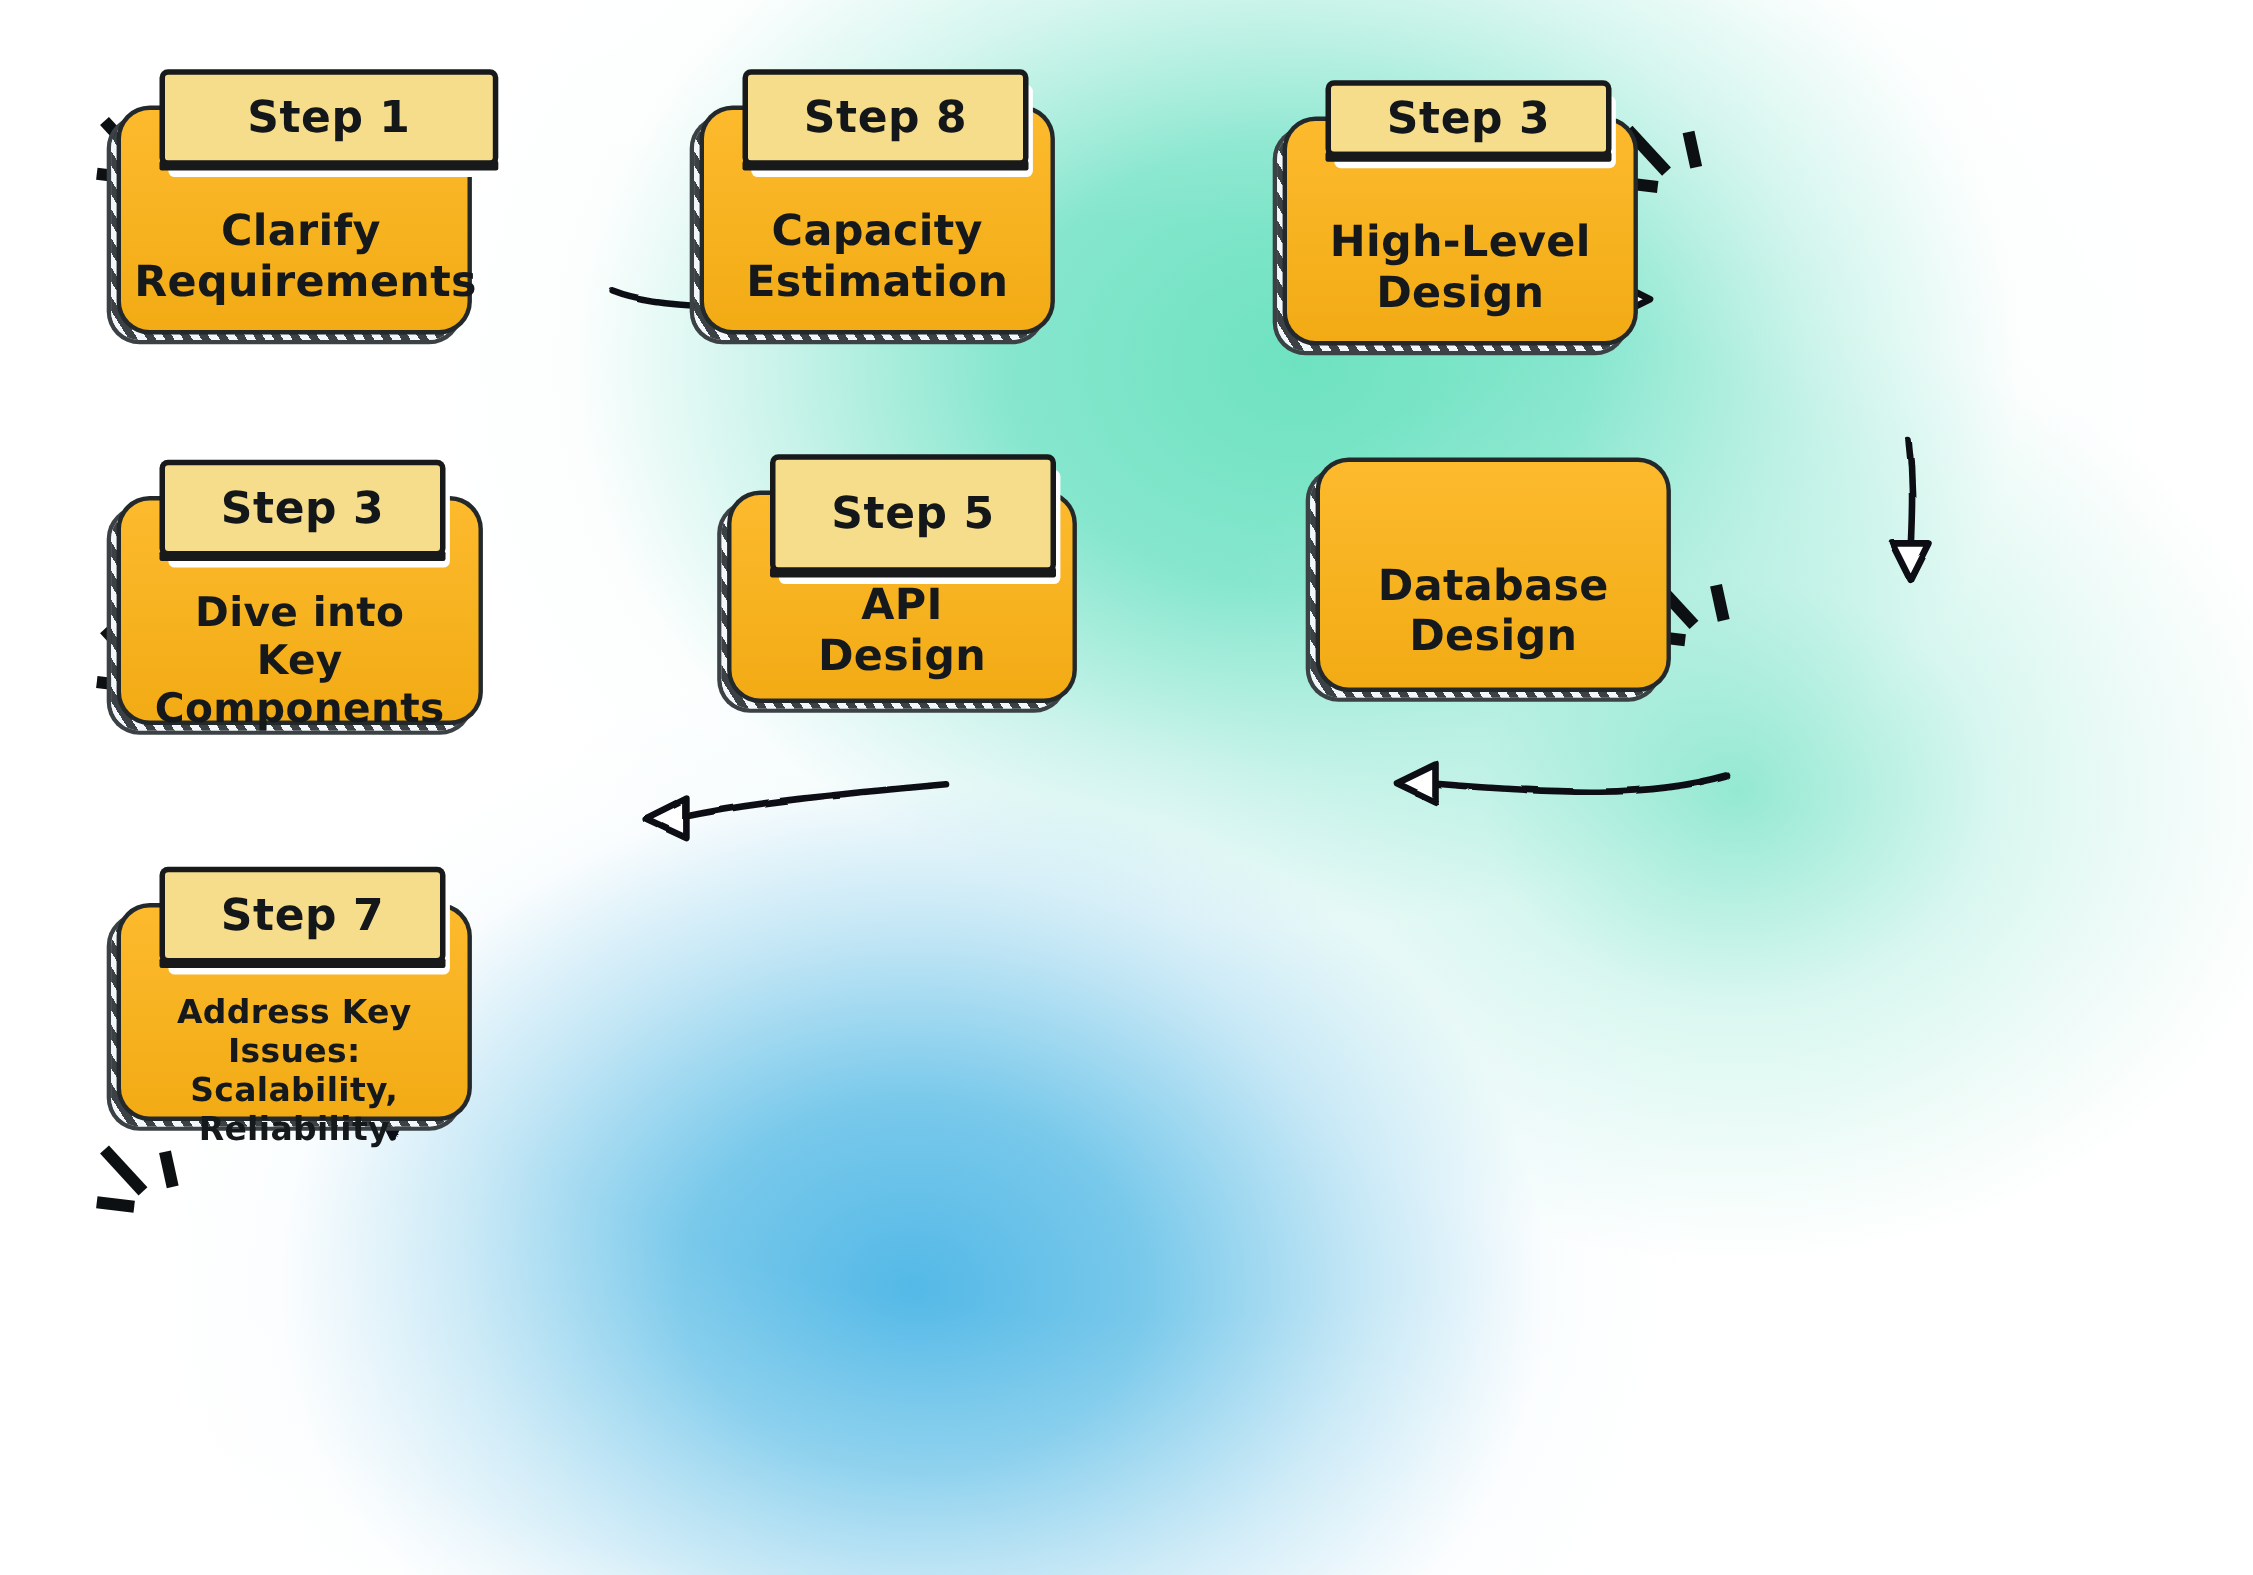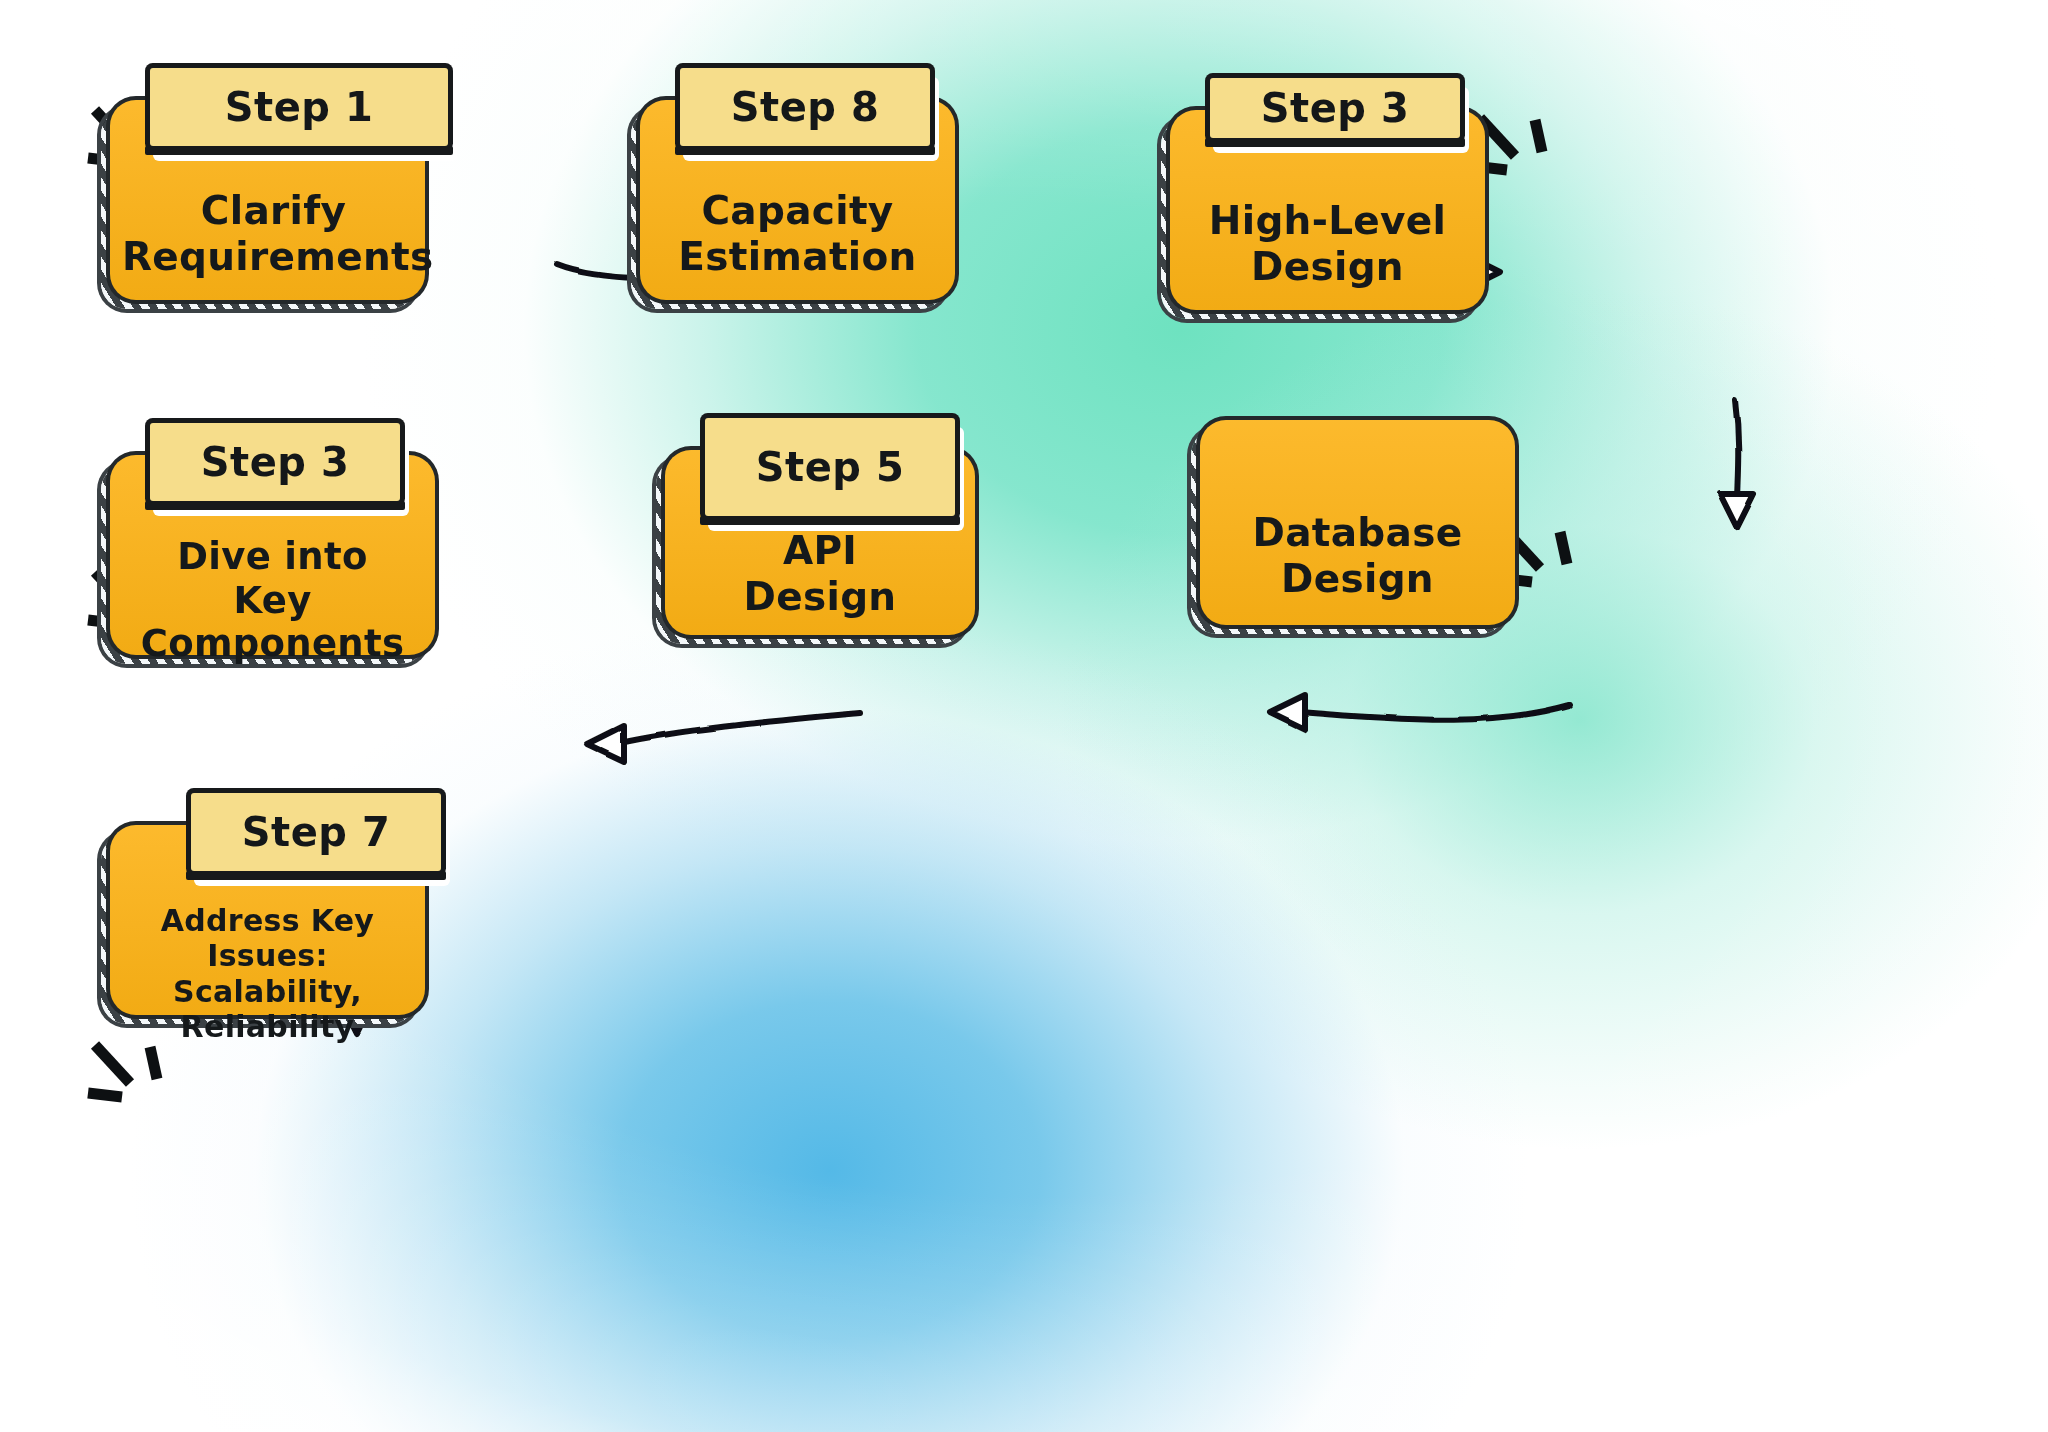--- a/index.html
+++ b/index.html
@@ -263,21 +263,21 @@
           <div class="tshadow"></div>
           <div class="tbody"></div>
           <div class="ttext" style="font-size: 40px;">Step 3</div>
         </div>
       </div>
       <div class="node" style="left: 110px; top: 825px; width: 315px; height: 190px;">
         <div class="hatch"></div>
         <div class="body"></div>
         <div class="text" style="top: 78px; font-size: 30px;">Address Key Issues:
 Scalability, Reliability</div>
-        <div class="tab" style="left: 40px; top: -32px; width: 250px; height: 78px; margin-left: 41px;">
+        <div class="tab" style="left: 40px; top: -32px; width: 250px; height: 78px;">
           <div class="tshadow"></div>
           <div class="tbody"></div>
           <div class="ttext" style="font-size: 40px;">Step 7</div>
         </div>
       </div>
     </div>
 
 </div>
 
 </body></html>

